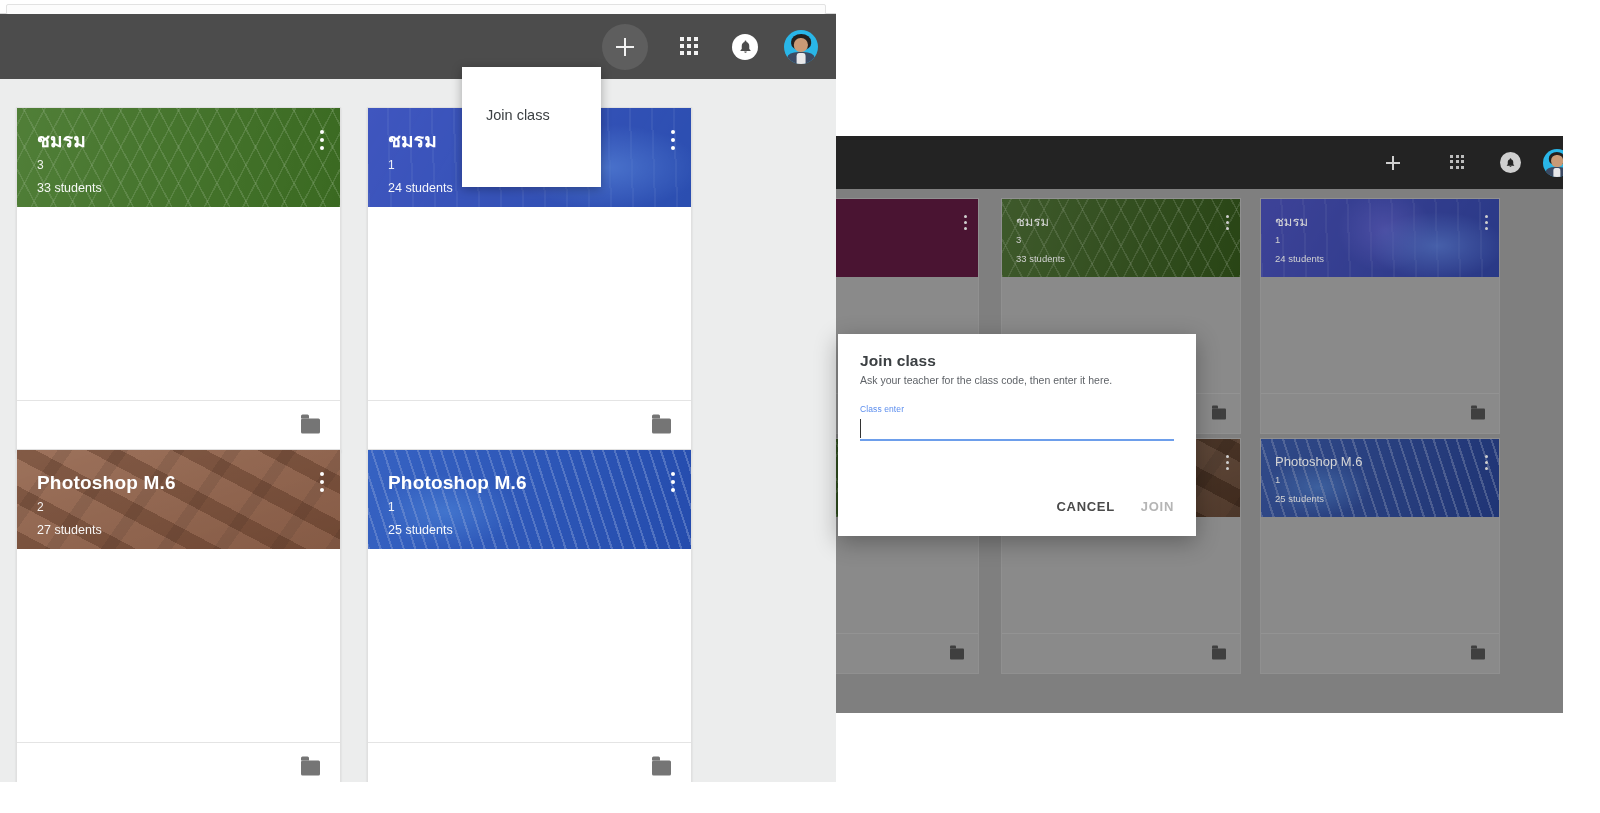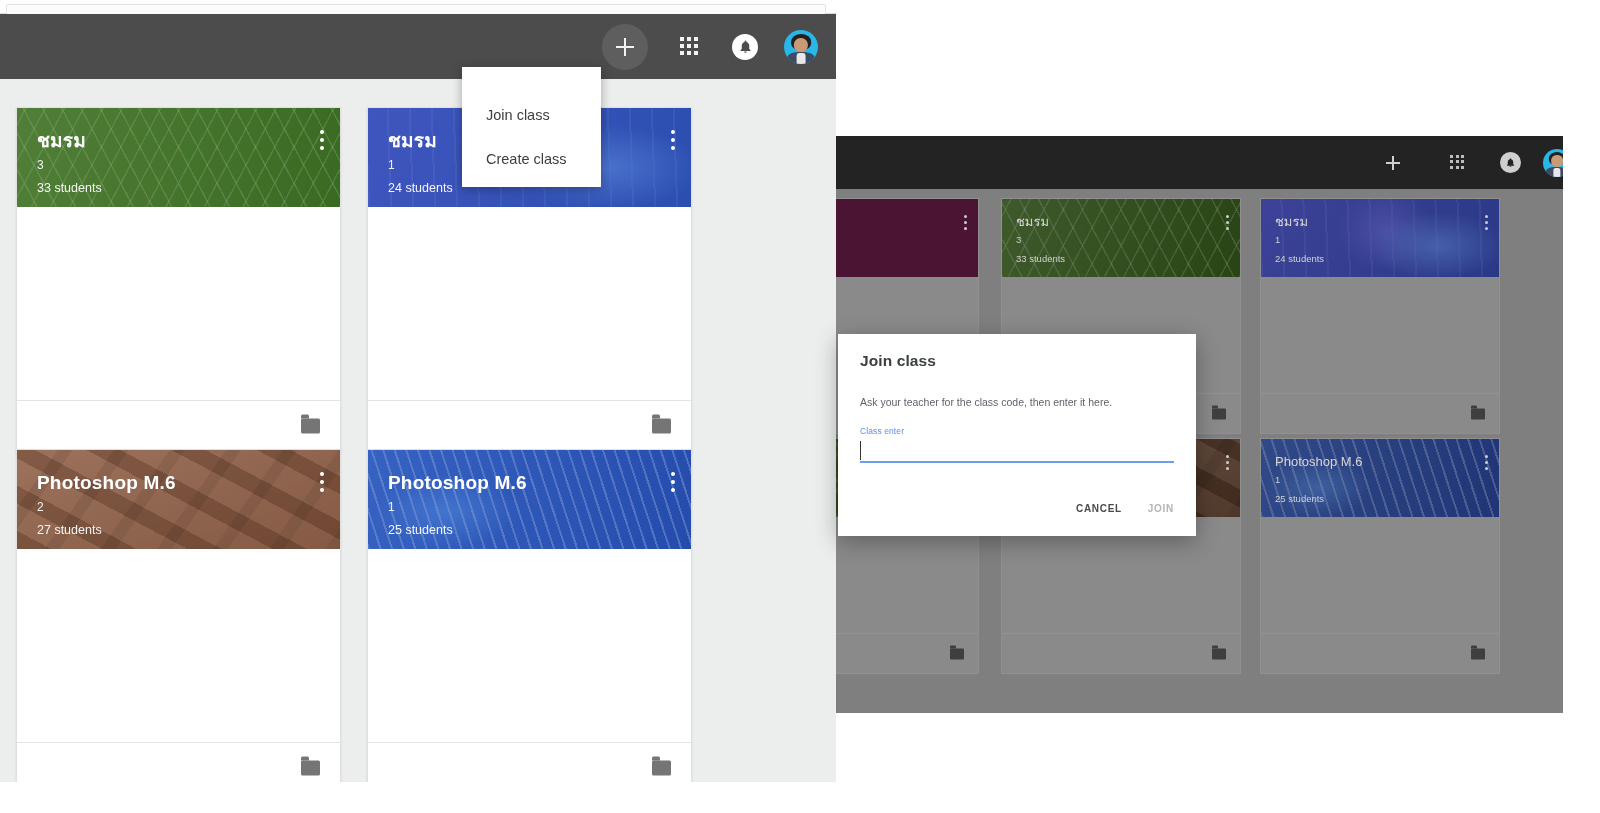--- a/index.html
+++ b/index.html
@@ -158,29 +158,29 @@
   .folder2::before { content: ""; position: absolute; left: 0; top: -3px; width: 6px; height: 3px;
     background: #3f3f3f; border-radius: 1px 1px 0 0; }
 
   
   #join-dialog {
     position: absolute; left: 838px; top: 334px; width: 358px; height: 202px;
     background: #fff; box-shadow: 0 6px 22px rgba(0,0,0,.30); z-index: 30;
     padding: 18px 22px 0 22px;
   }
   #dlg-title { font-size: 15.5px; font-weight: bold; color: #3c4043; letter-spacing: .1px; }
-  #dlg-desc { font-size: 10.5px; color: #5f6368; margin-top: 25px; line-height: 14px; }
+  #dlg-desc { font-size: 10.5px; color: #5f6368; margin-top: 3px; line-height: 14px; }
   #dlg-field-label { font-size: 8.5px; color: #5b8dee; margin-top: 17px; letter-spacing: .1px; }
   #dlg-input-wrap { position: relative; margin-top: 3px; height: 24px; border-bottom: 2px solid #6d9eeb; }
   #dlg-caret { position: absolute; left: 0; top: 2px; width: 1px; height: 19px; background: #333; }
   #dlg-input { position: absolute; left: 3px; top: 2px; font-size: 12px; color: #202124;
     border: none; outline: none; background: transparent; width: 300px; height: 19px;
     font-family: "Liberation Sans", sans-serif; }
   #dlg-actions { position: absolute; right: 22px; bottom: 22px; display: flex; align-items: center; gap: 26px; }
-  .dlg-btn { font-size: 10px; font-weight: bold; letter-spacing: .7px; cursor: pointer; }
+  .dlg-btn { font-size: 13px; font-weight: bold; letter-spacing: .7px; cursor: pointer; }
   #dlg-cancel { color: #4a4a4a; }
   #dlg-join { color: #b5b5b5; }
 </style>
 </head>
 <body>
 
 <div id="stage">
 
   <div id="win2">
 
@@ -421,21 +421,20 @@
           </div>
           <div class="card-body"></div>
           <div class="card-foot">
             <span class="folder"></span>
           </div>
         </div>
       </div>
 
     <div id="create-menu">
       <div class="menu-item">Join class</div>
-      <div class="menu-item">Create class</div>
     </div>
   </div>
 
   <div id="join-dialog">
     <div id="dlg-title">Join class</div>
     <div id="dlg-desc">Ask your teacher for the class code, then enter it here.</div>
     <div id="dlg-field-label">Class enter</div>
     <div id="dlg-input-wrap">
       <span id="dlg-caret"></span>
       <input id="dlg-input" type="text" placeholder="" style="">

